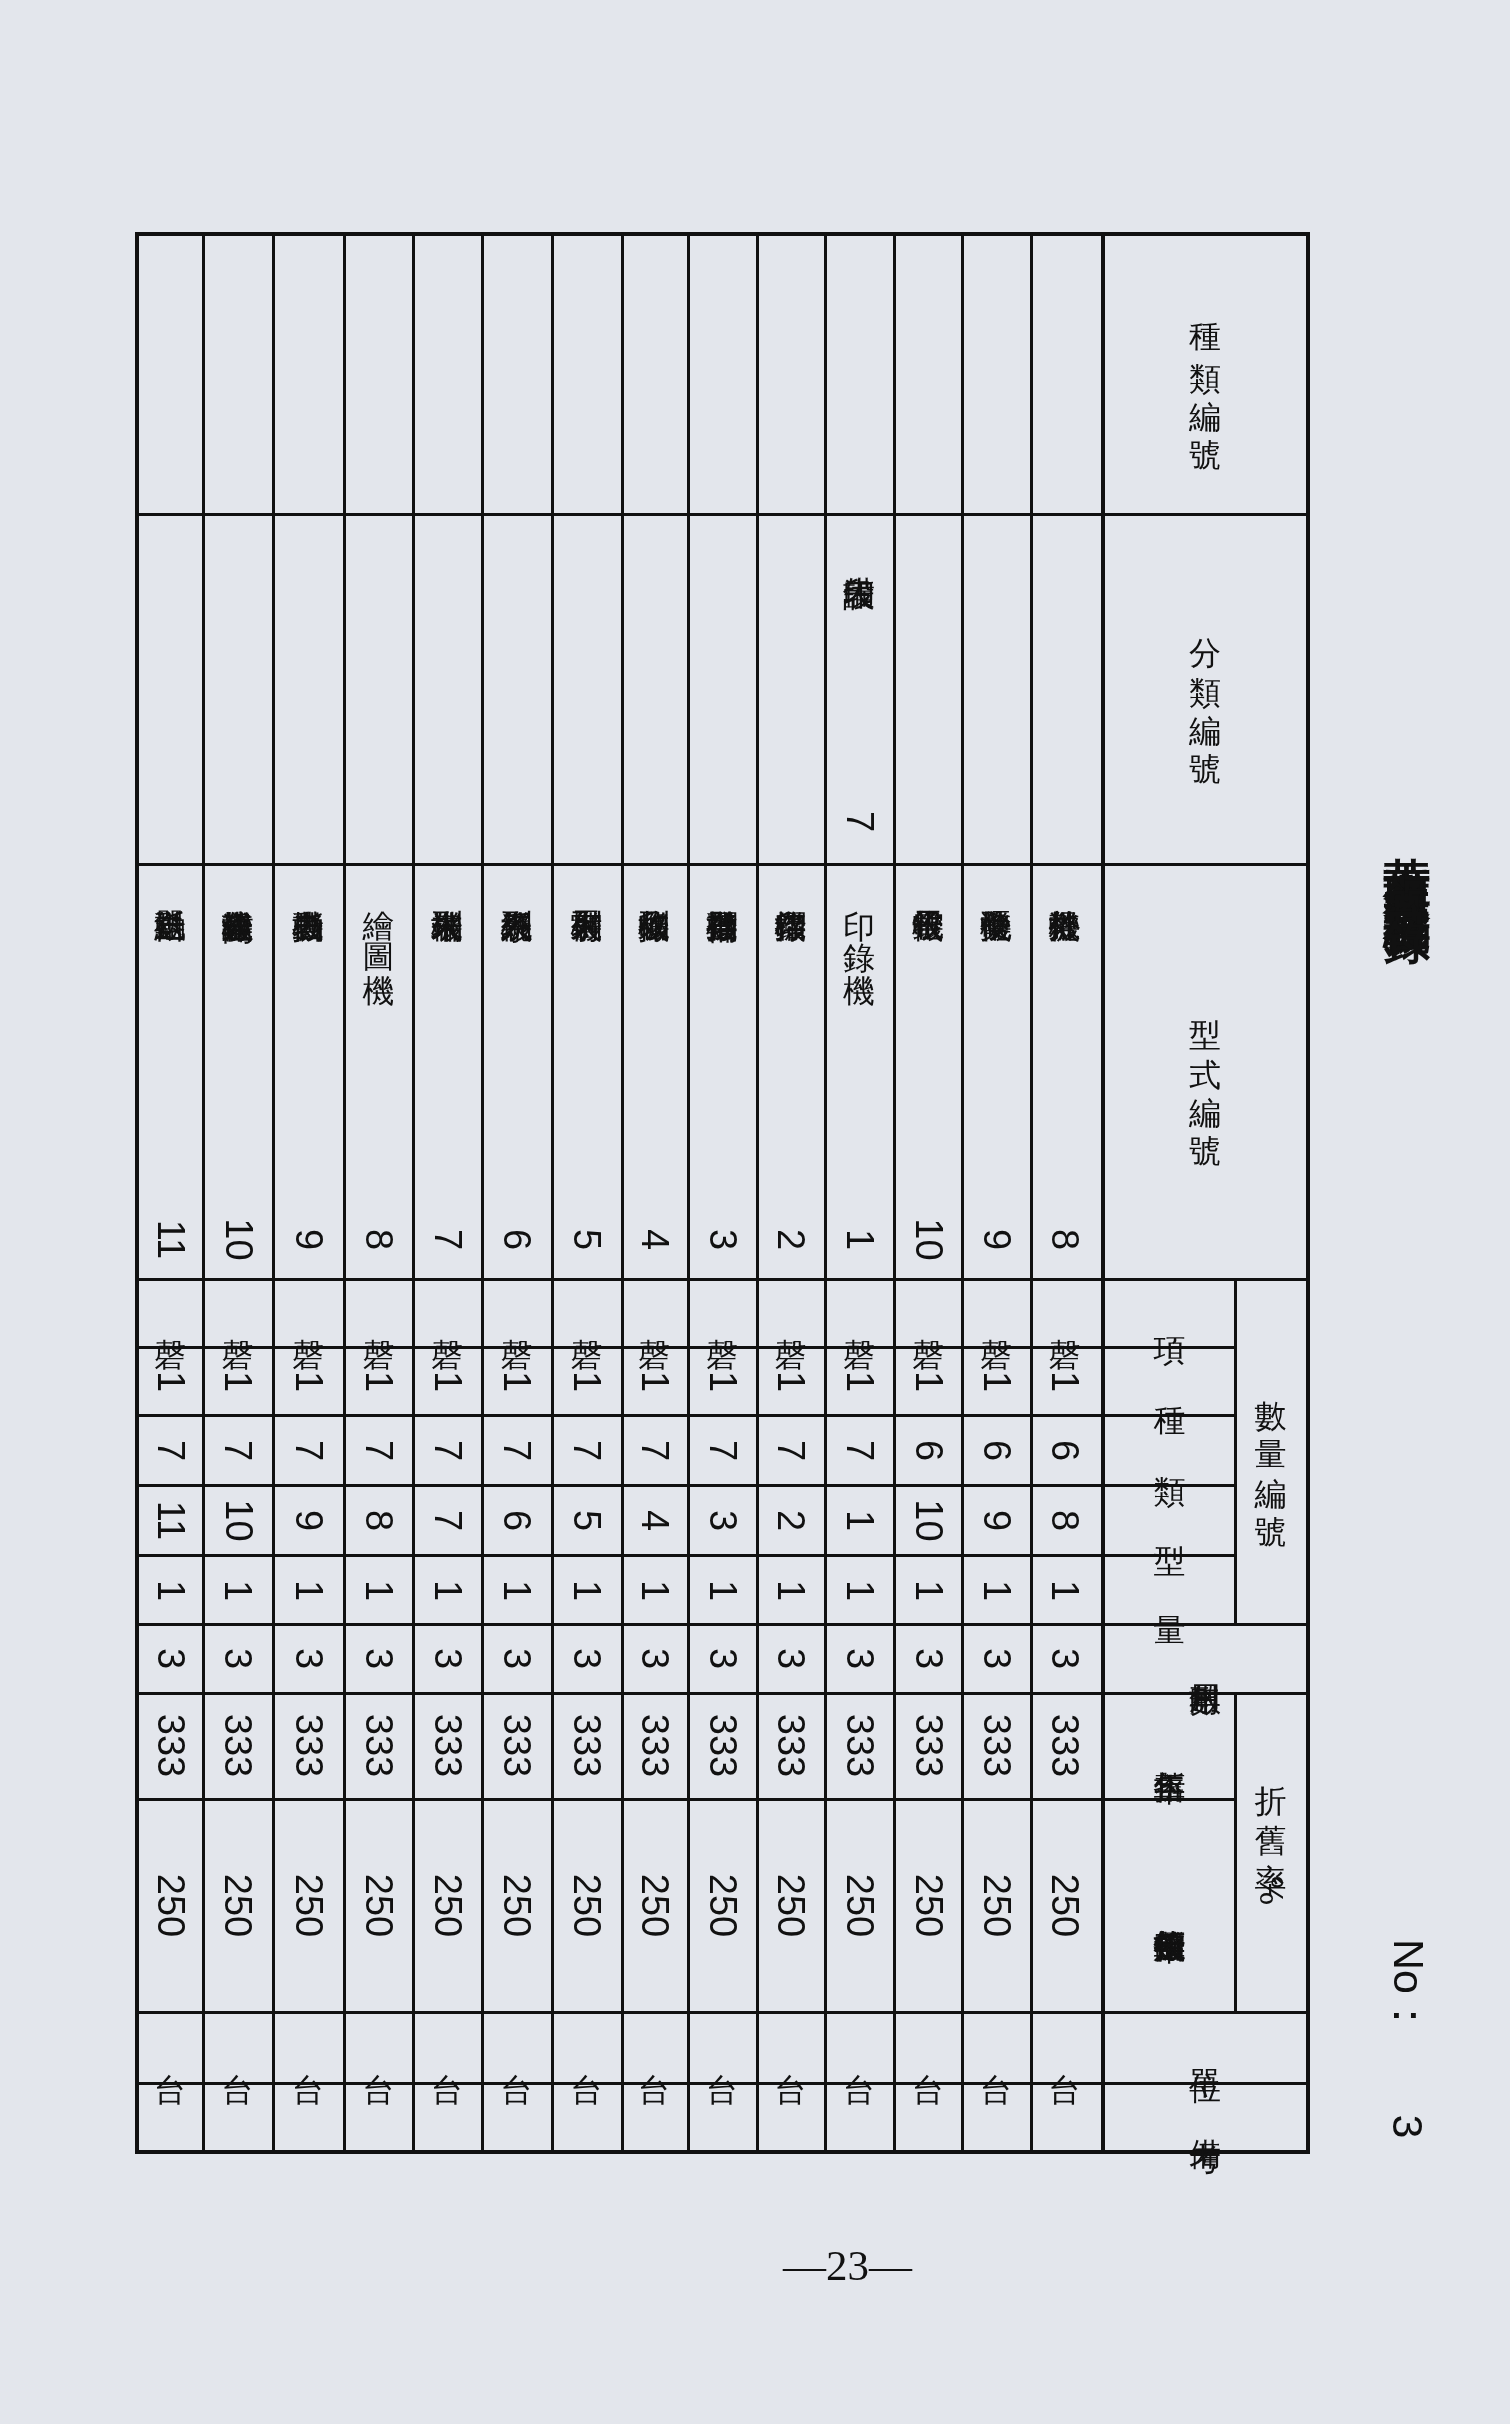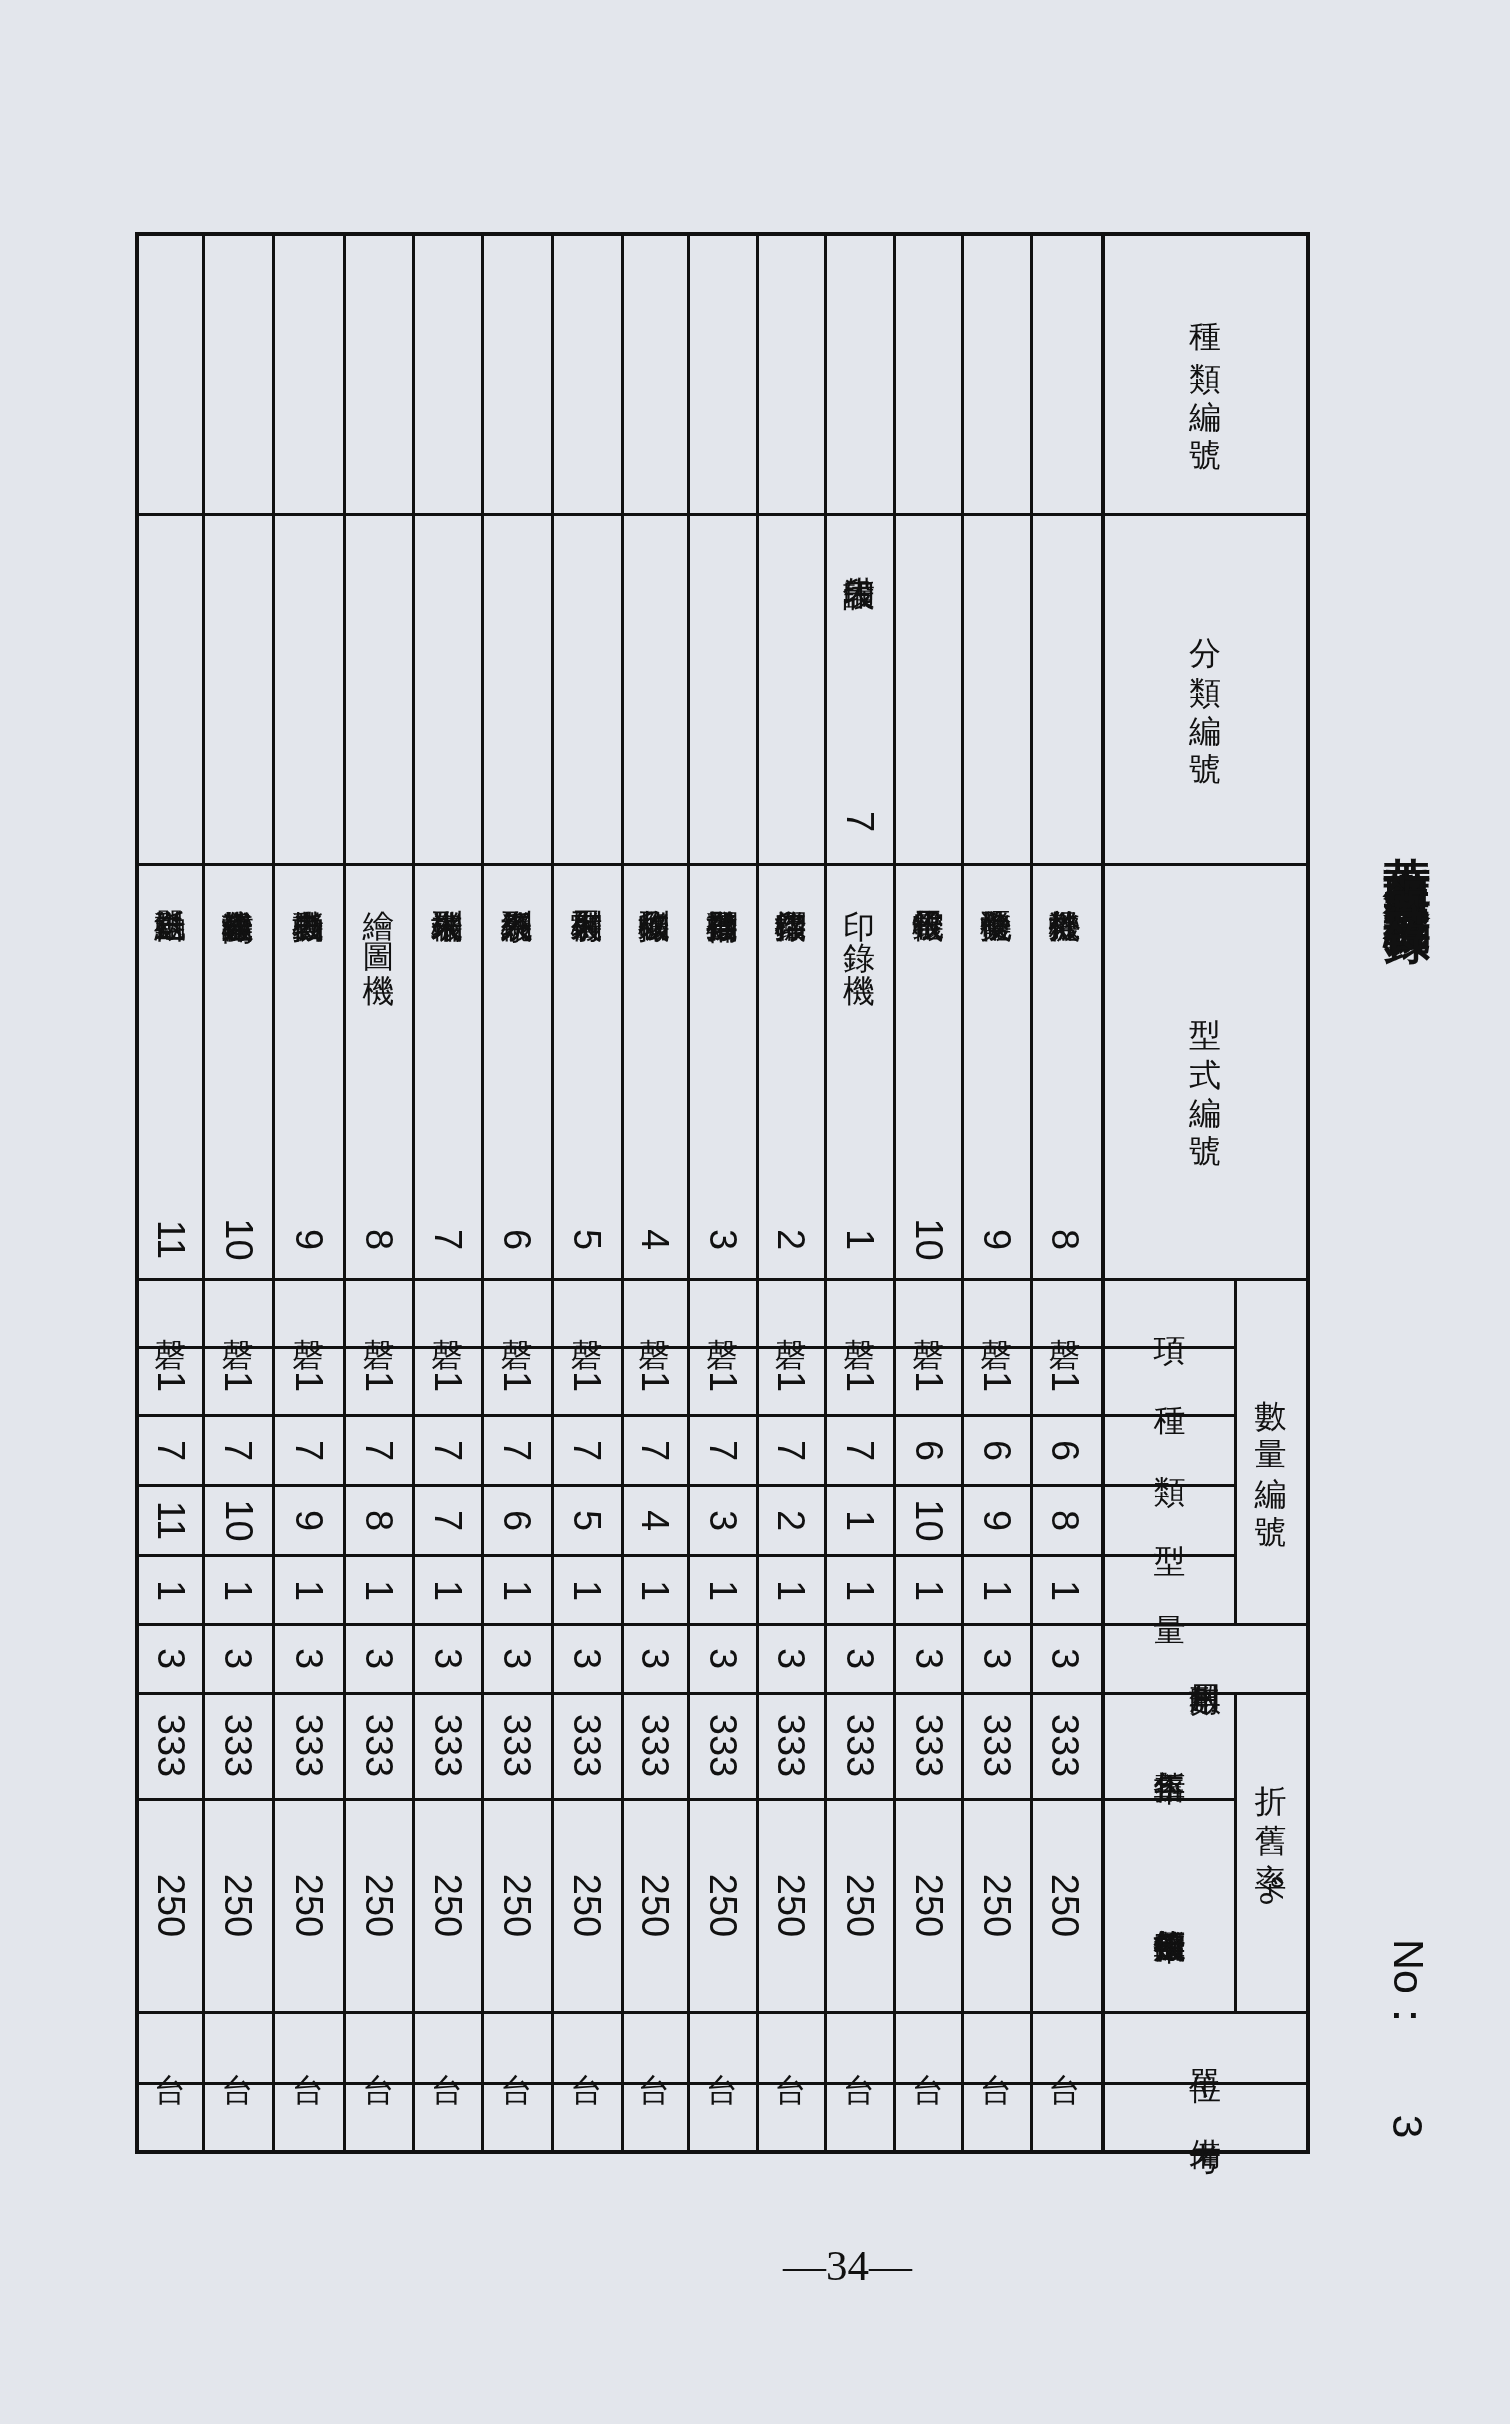--- a/index.html
+++ b/index.html
@@ -51,21 +51,21 @@
 <div class="abs" style="left:1356px; top:819px; width:104px; height:847px; display:flex; justify-content:center;">
   <span class="title">華南商業銀行器具編號目錄</span>
 </div>
 
 <div class="abs" style="left:1356px; top:1940px; width:104px; height:226px; display:flex; flex-direction:column; align-items:center;">
   <span class="num" style="font-size:43px; margin-top:19px;">No：</span>
   <span class="num" style="font-size:43px; margin-top:85px;">3</span>
 </div>
 
 <div class="abs" style="left:659px; top:2232px; width:377px; height:66px; display:flex; justify-content:center; align-items:center;">
-  <span class="pageno">—34—</span>
+  <span class="pageno">—23—</span>
 </div>
 
 <div id="tbl" class="abs table-frame" style="left:135px; top:232px; width:1175px; height:1922px;"></div>
 
 <div id="table-layer">
     <div class="vline" style="left: 1030px; top: 234px; height: 1918px;"></div>
     <div class="vline" style="left: 961px; top: 234px; height: 1918px;"></div>
     <div class="vline" style="left: 893px; top: 234px; height: 1918px;"></div>
     <div class="vline" style="left: 824px; top: 234px; height: 1918px;"></div>
     <div class="vline" style="left: 756px; top: 234px; height: 1918px;"></div>

